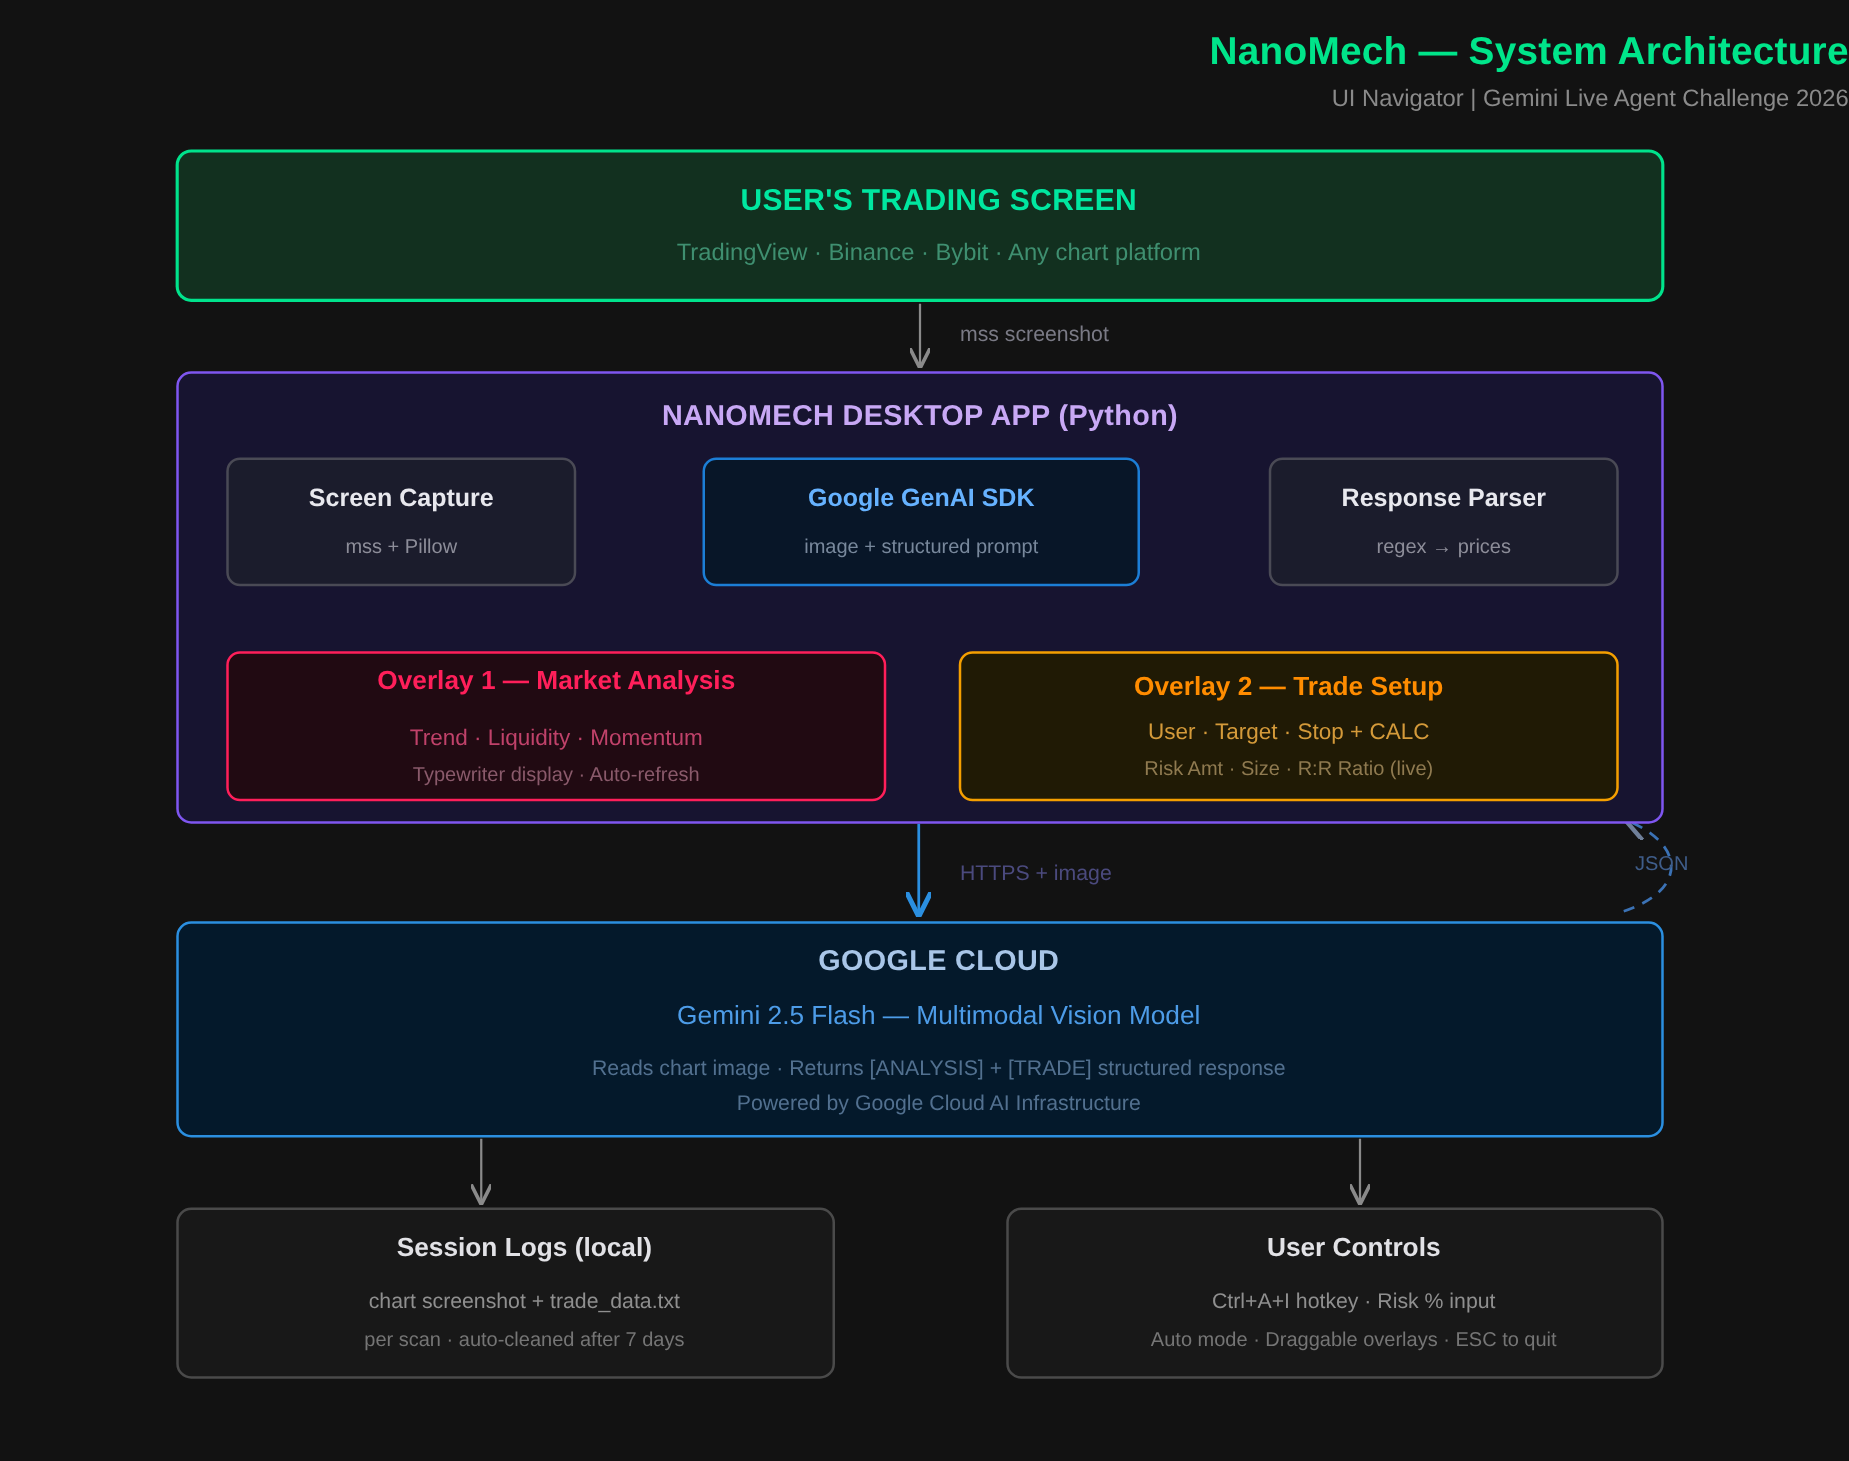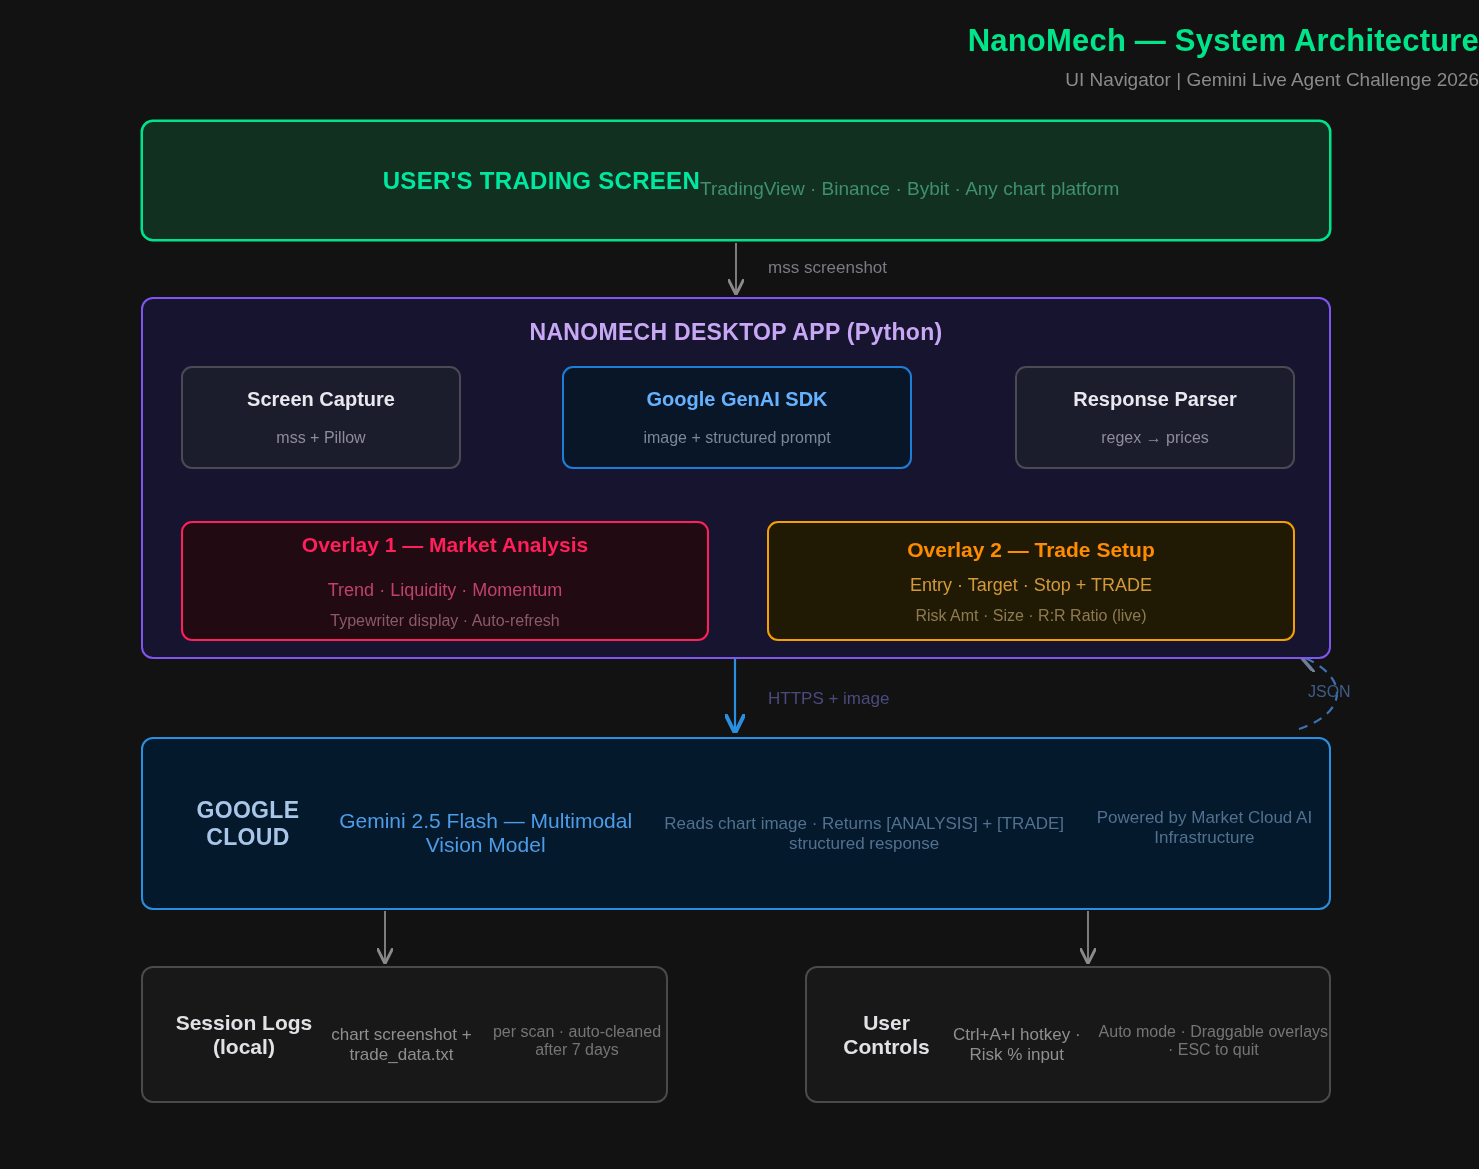--- a/index.html
+++ b/index.html
@@ -20,21 +20,21 @@
   }
   .subtitle {
     font-size: 19px; color: #8a8a8a; margin-top: 10px; line-height: 1.2;
   }
 
   
   .box {
     position: absolute;
     border-radius: 12px;
     border: 2px solid #555;
-    display: flex; flex-direction: row;
+    display: flex; flex-direction: column;
     align-items: center; justify-content: center;
     text-align: center;
     padding-left: 30px;
   }
   .box .b-title { font-weight: bold; }
   .box .b-sub, .box .b-sub2 { font-weight: normal; }
 
   
   #user-screen {
     left: 141px; top: 120px; width: 1190px; height: 121px;
@@ -196,30 +196,30 @@
     </div>
 
     <div class="inner" id="overlay1">
       <div class="b-title">Overlay 1 — Market Analysis</div>
       <div class="b-sub">Trend · Liquidity · Momentum</div>
       <div class="b-sub2">Typewriter display · Auto-refresh</div>
     </div>
 
     <div class="inner" id="overlay2">
       <div class="b-title">Overlay 2 — Trade Setup</div>
-      <div class="b-sub">Entry · Target · Stop + TRADE</div>
+      <div class="b-sub">User · Target · Stop + CALC</div>
       <div class="b-sub2">Risk Amt · Size · R:R Ratio (live)</div>
     </div>
   </div>
 
   <div class="box" id="google-cloud">
     <div class="b-title">GOOGLE CLOUD</div>
     <div class="b-sub">Gemini 2.5 Flash — Multimodal Vision Model</div>
     <div class="b-sub2">Reads chart image · Returns [ANALYSIS] + [TRADE] structured response</div>
-    <div class="b-sub3">Powered by Market Cloud AI Infrastructure</div>
+    <div class="b-sub3">Powered by Google Cloud AI Infrastructure</div>
   </div>
 
   <div class="box bottom" id="session-logs">
     <div class="b-title">Session Logs (local)</div>
     <div class="b-sub">chart screenshot + trade_data.txt</div>
     <div class="b-sub2">per scan · auto-cleaned after 7 days</div>
   </div>
 
   <div class="box bottom" id="user-controls">
     <div class="b-title">User Controls</div>

